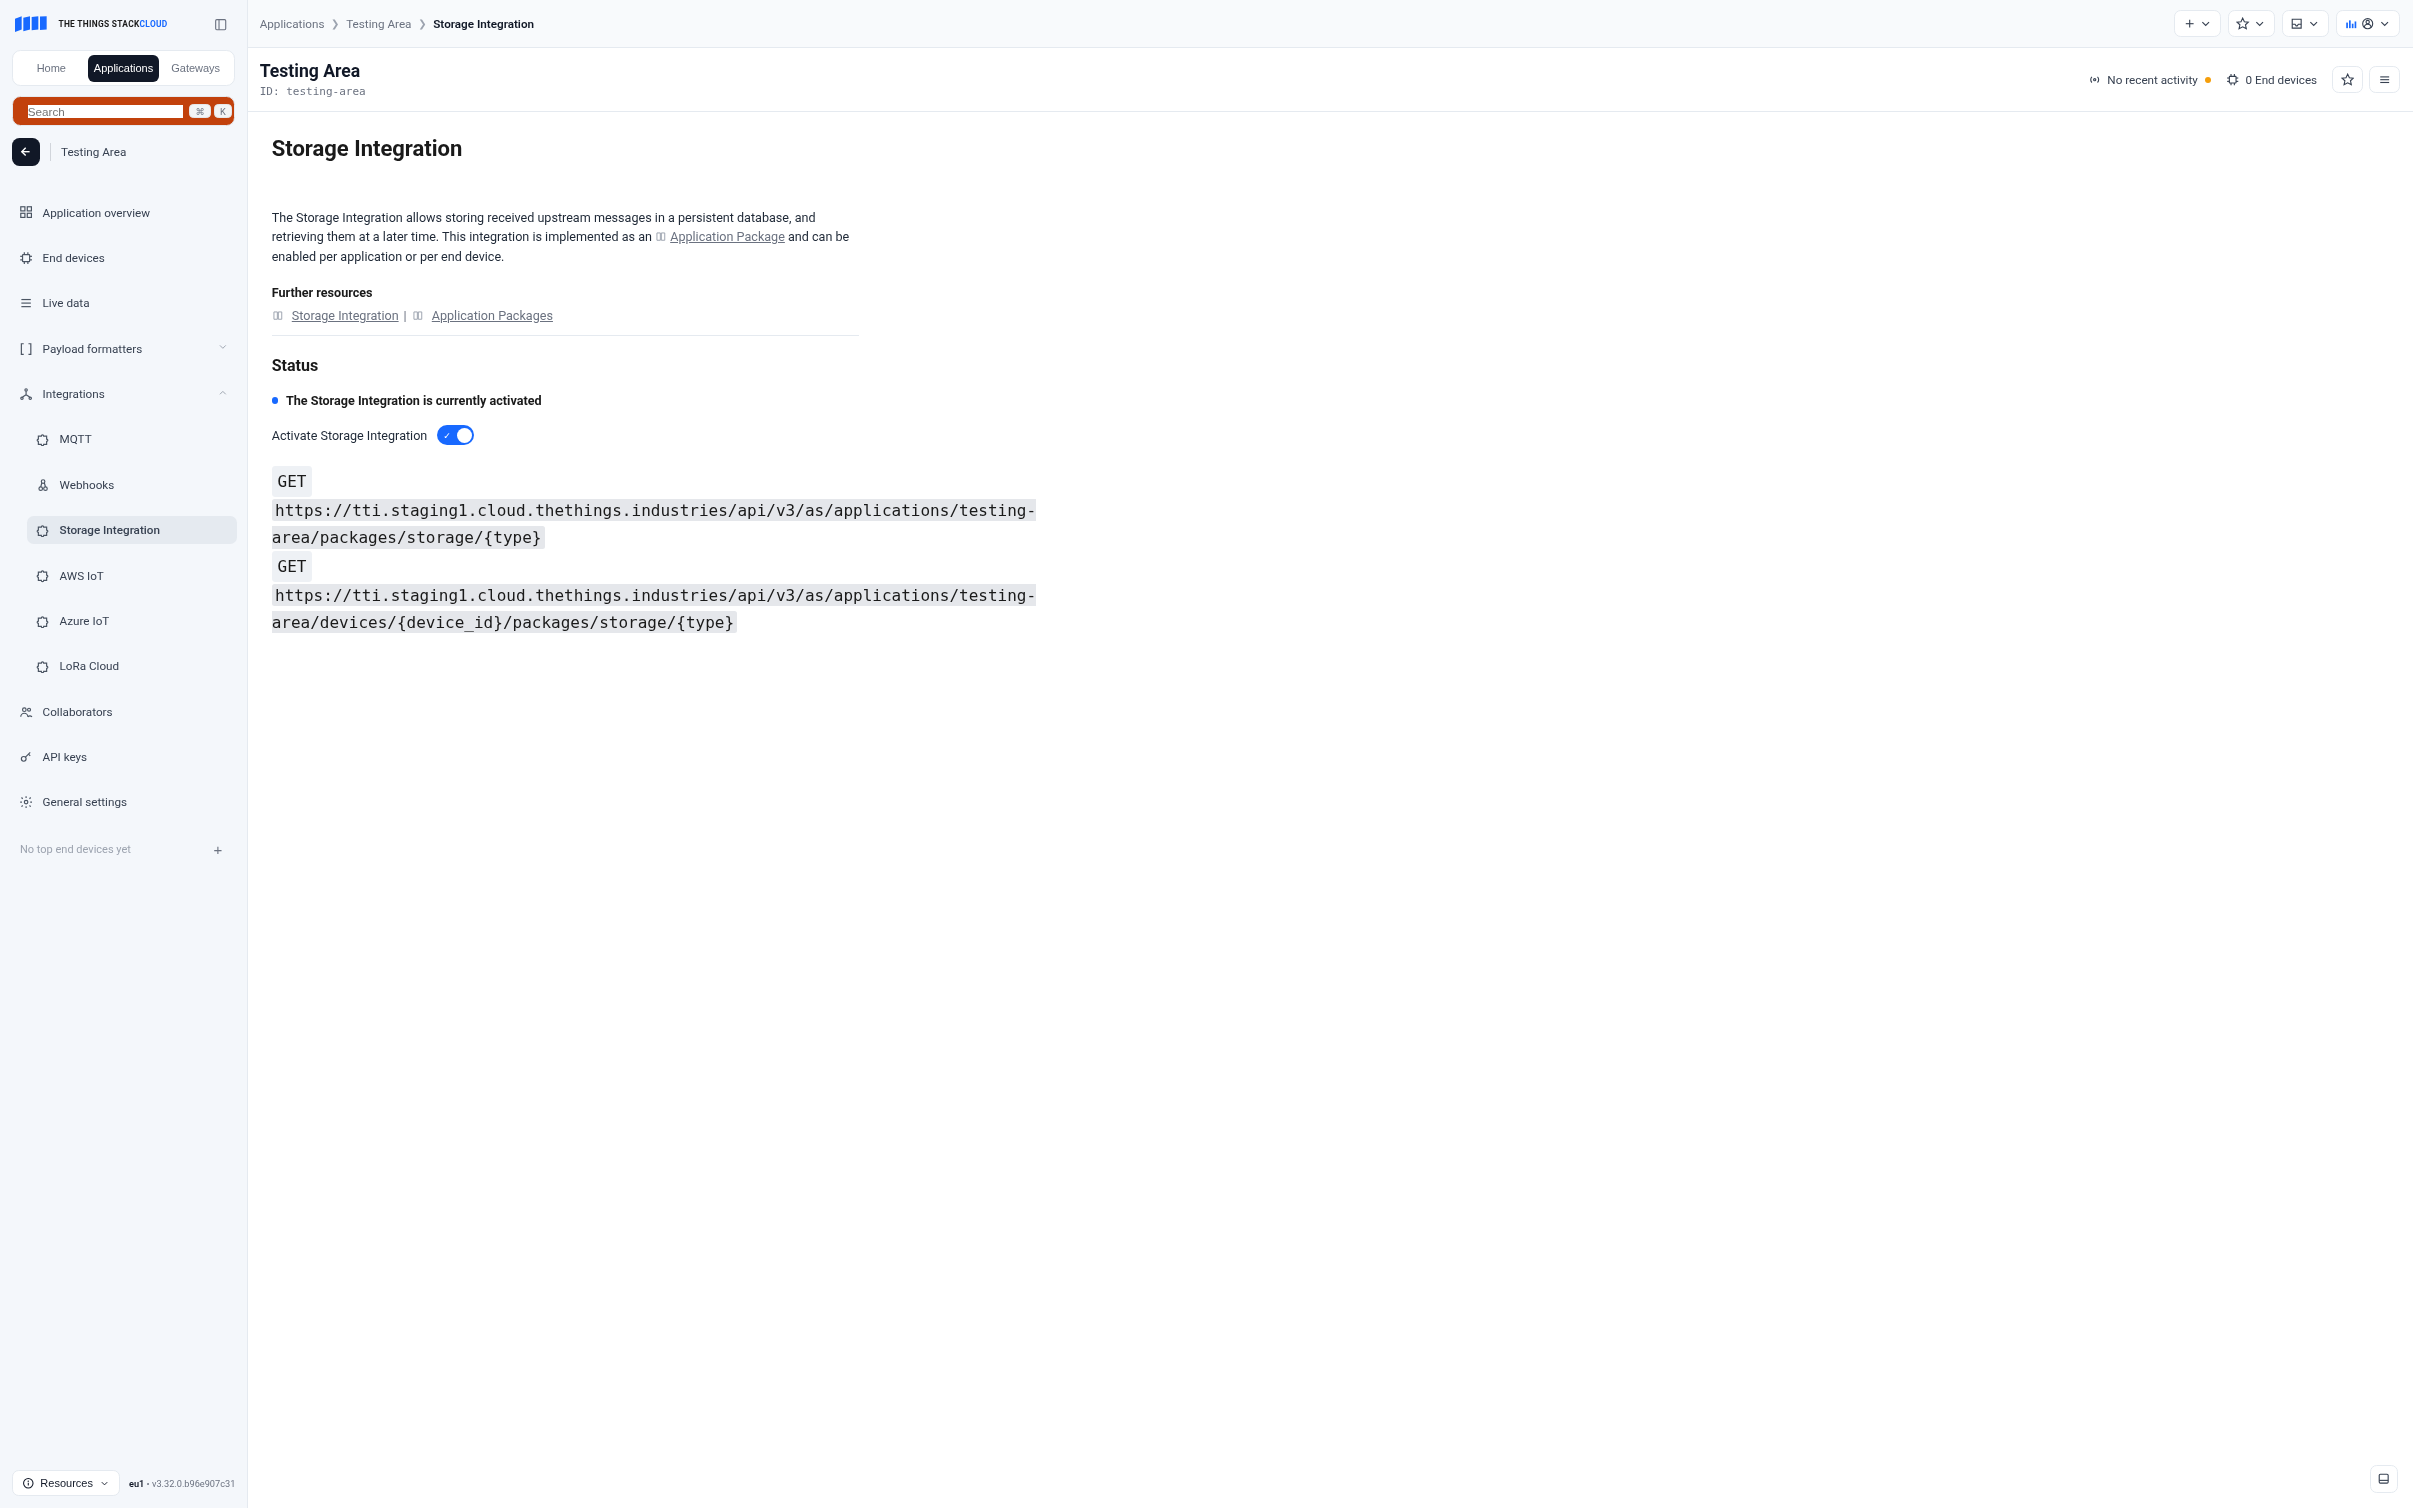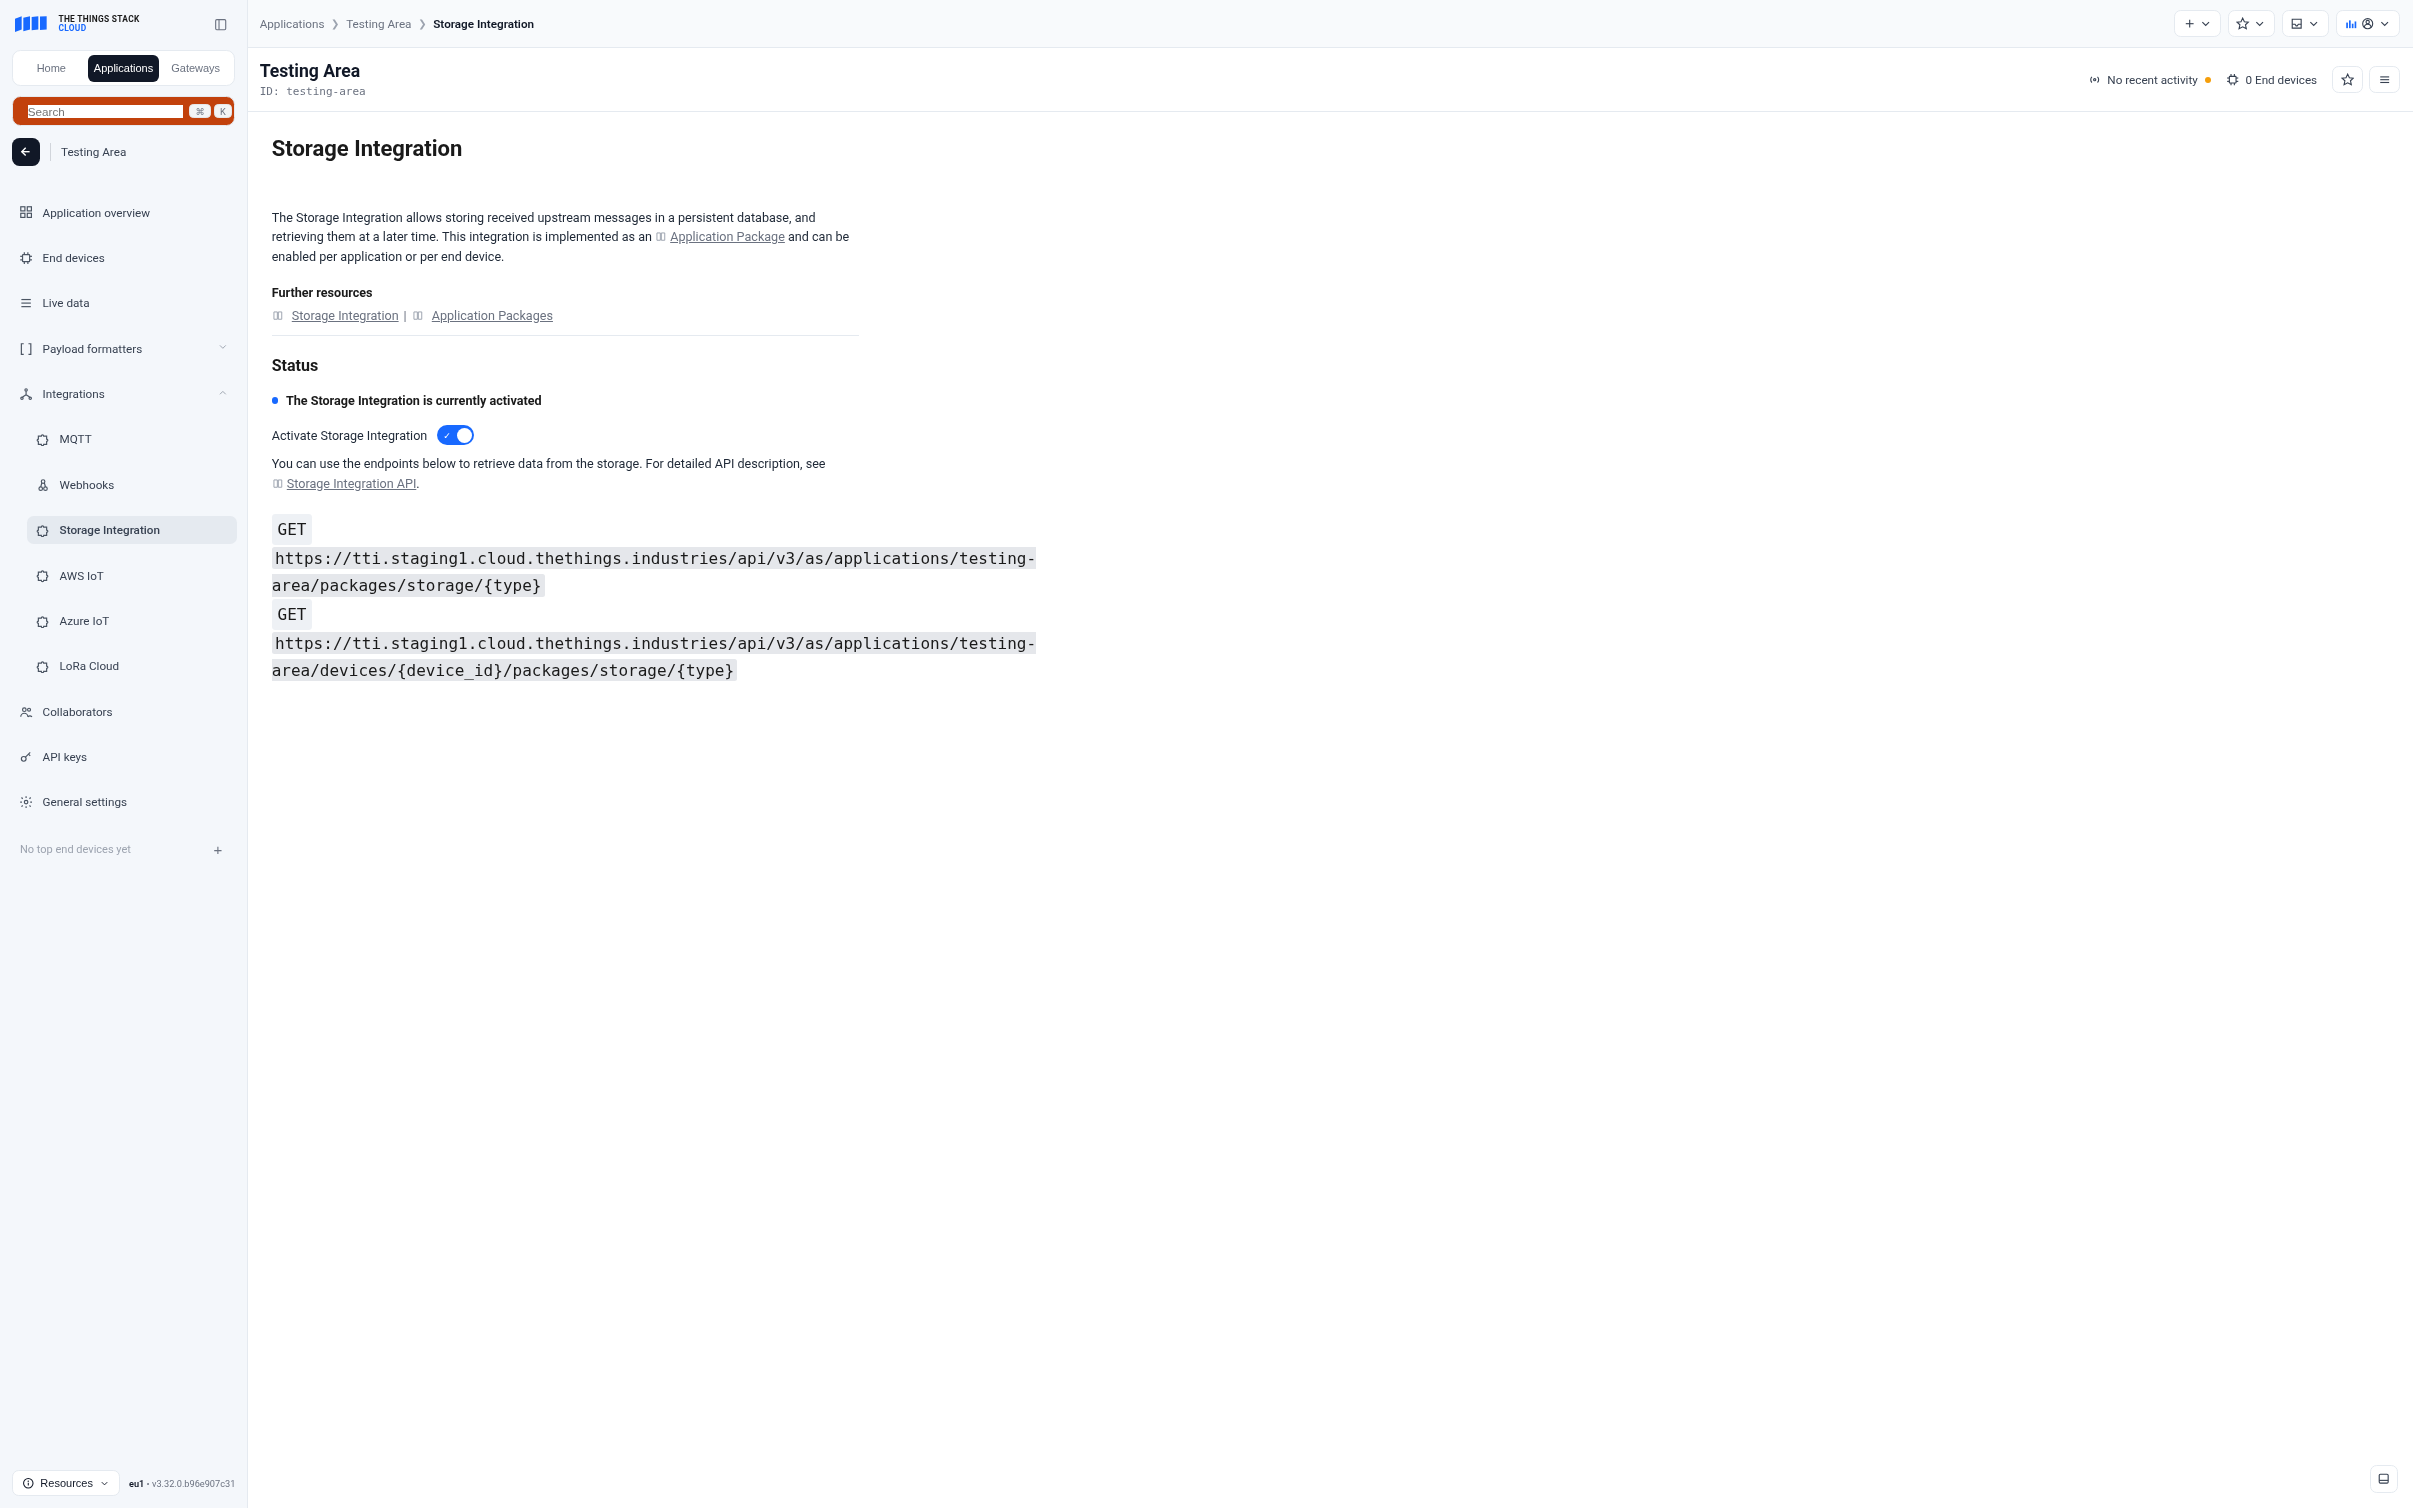--- a/index.html
+++ b/index.html
@@ -4,21 +4,21 @@
 <style>
 * { box-sizing: border-box; margin: 0; padding: 0; }
 body { font-family: -apple-system, BlinkMacSystemFont, "Segoe UI", Roboto, sans-serif; background: #f4f7fb; color: #1a1a1a; font-size: 11.7px; }
 .app { display: flex; height: 100vh; }
 
 
 .sidebar { width: 248px; background: #f4f7fb; display: flex; flex-direction: column; border-right: 0.8px solid #e5eaf0; }
 .brand { display: flex; align-items: center; gap: 8.4px; padding: 13.4px 15px 10px; justify-content: space-between; }
 .brand-left { display: flex; align-items: center; gap: 8.4px; }
 .logo { width: 35px; height: 17px; }
-.brand-text { display: flex; flex-direction: column; line-height: 1.1; }
+.brand-text { display: flex; flex-direction: row; line-height: 1.1; }
 .brand-title { font-size: 8.4px; font-weight: 700; letter-spacing: 0.3px; color: #1a1a1a; }
 .brand-sub { font-size: 8.4px; font-weight: 700; letter-spacing: 0.3px; color: #1869ff; }
 .collapse-btn { width: 22px; height: 22px; border: none; background: transparent; border-radius: 5px; cursor: pointer; color: #6b7280; display: flex; align-items: center; justify-content: center; }
 
 .tabs { background: #fff; border: 0.8px solid #e5eaf0; border-radius: 8.4px; margin: 5px 11.7px 10px; padding: 3.4px; display: flex; gap: 1.7px; }
 .tab { flex: 1; text-align: center; padding: 7.5px 0; font-size: 11px; font-weight: 500; border-radius: 5.9px; cursor: pointer; color: #6b7280; background: transparent; border: none; }
 .tab.active { background: #111827; color: #fff; }
 
 .search-wrap { margin: 0 11.7px 11.7px; }
 .search { display: flex; align-items: center; background: #c2410c; border: 0.8px solid #e5eaf0; border-radius: 8.4px; padding: 6.7px 8.4px; gap: 6.7px; }
@@ -468,28 +468,20 @@
           <span class="status-text">The Storage Integration is currently activated</span>
         </div>
 
         <div class="toggle-row">
           <span class="toggle-label">Activate Storage Integration</span>
           <div class="switch">
             <span class="switch-check">✓</span>
           </div>
         </div>
 
-        <p class="body-text">
-          <span>You can use the endpoints below to retrieve data from the storage. For detailed API description, see</span><br>
-          <span class="book-icon">
-              <svg width="11.7" height="11.7" viewBox="0 0 24 24" fill="none" stroke="currentColor" stroke-width="2">
-                <path d="M4 4 h7 v15 h-7 z M13 4 h7 v15 h-7 z"></path>
-              </svg>
-            </span><a class="link-inline">Storage Integration API</a><span>.</span>
-        </p>
 
         <div style="margin-top:21px; font-family: ui-monospace, Menlo, Consolas, monospace; font-size:16px; line-height:1.7;">
           <div class="code-line">
             <span class="method" style="background:#eef1f5;">GET</span>
             <span class="url">https://tti.staging1.cloud.thethings.industries/api/v3/as/applications/testing-area/packages/storage/{type}</span>
           </div>
           <div class="code-line">
             <span class="method" style="background:#eef1f5;">GET</span>
             <span class="url">https://tti.staging1.cloud.thethings.industries/api/v3/as/applications/testing-area/devices/{device_id}/packages/storage/{type}</span>
           </div>

